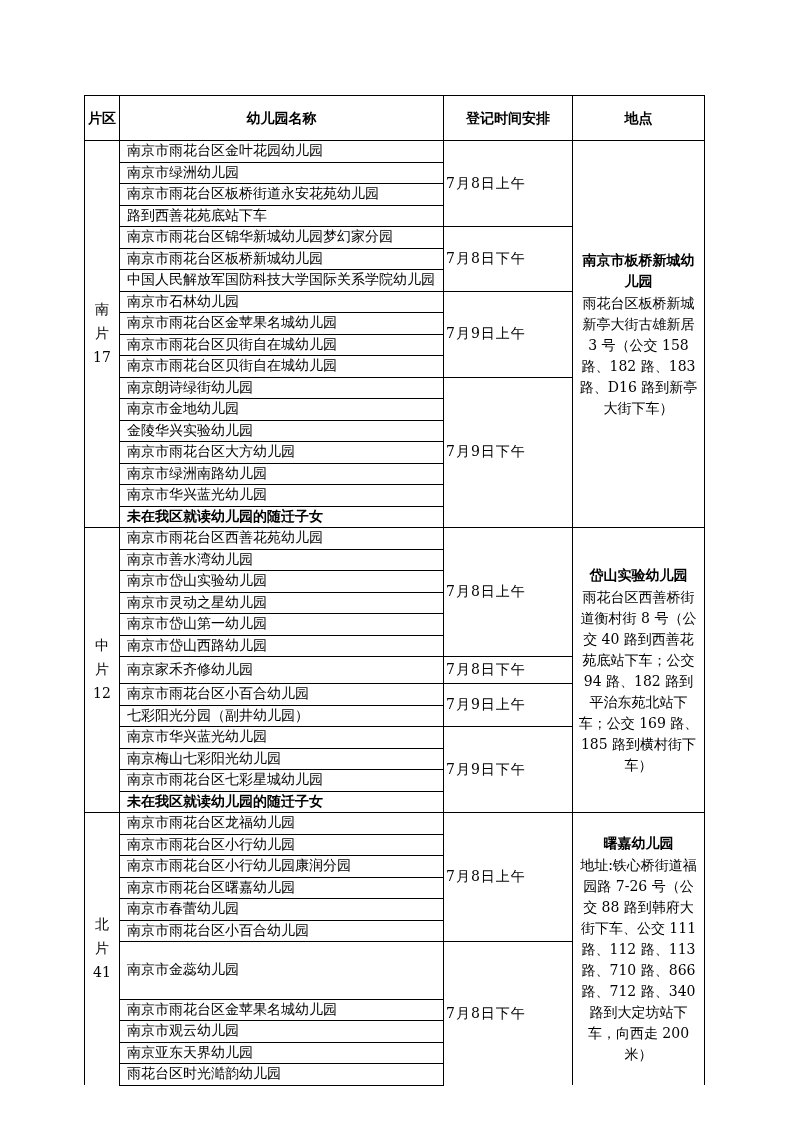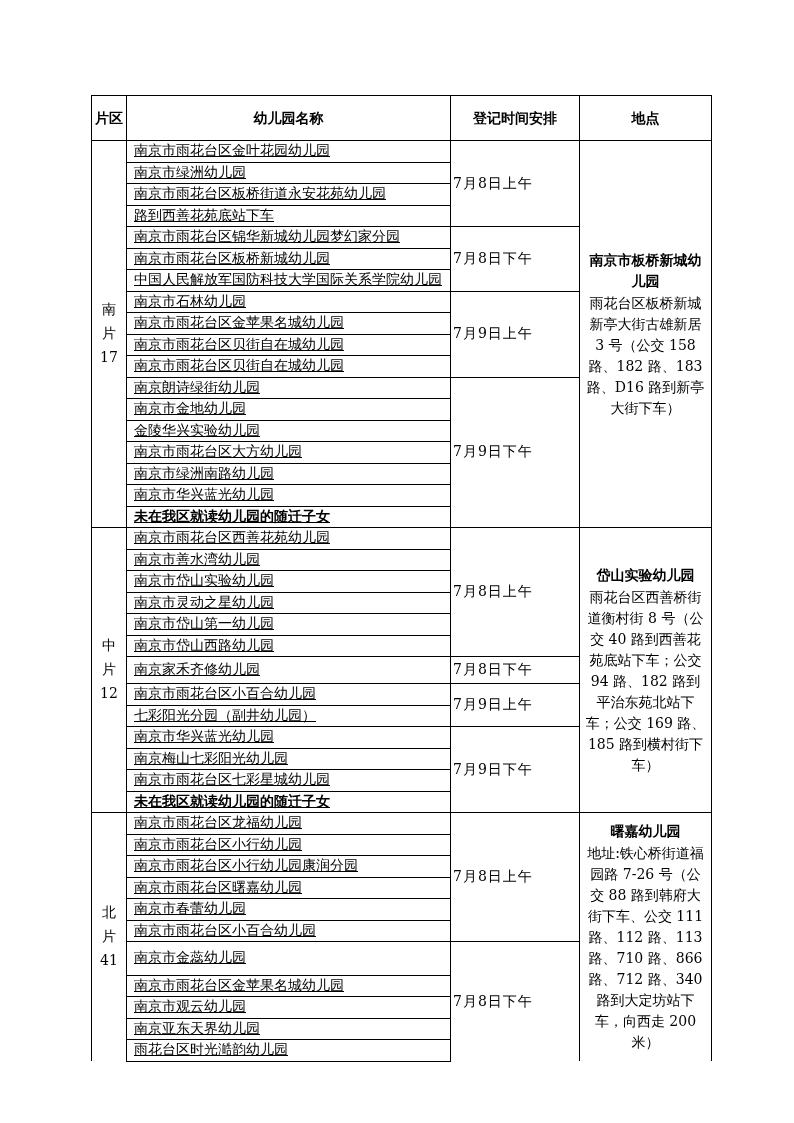--- a/index.html
+++ b/index.html
@@ -1,32 +1,32 @@
 <!DOCTYPE html>
 <html><head>
 <meta charset="utf-8">
 <style>
   html,body{margin:0;padding:0;background:#fff;}
   .page{
     position:relative;width:794px;height:1123px;background:#ffffff;
     font-family:"DejaVu Serif","Liberation Serif",serif;color:#000;overflow:hidden;
   }
   table.reg{
-    position:absolute;left:91px;top:95px;width:620px;
+    position:absolute;left:84px;top:95px;width:620px;
     border-collapse:collapse;table-layout:fixed;
   }
   th,td{border:1px solid #000;font-size:14px;vertical-align:middle;}
   thead tr{height:45px;}
   th{font-weight:bold;text-align:center;padding:0 2px;line-height:1.35;}
   tbody tr{height:21.5px;}
-  td.name{text-align:left;padding:0 7px;white-space:nowrap;overflow:hidden;text-decoration:underline;}
+  td.name{text-align:left;padding:0 7px;white-space:nowrap;overflow:hidden;}
   td.name.bold{font-weight:bold;}
   td.district{text-align:center;white-space:pre-line;line-height:1.7;padding:0;}
   td.time{text-align:left;padding:4px 2px;letter-spacing:1px;}
-  td.location{text-align:center;padding:8px 5px;}
+  td.location{text-align:center;padding:20px 5px;}
   .loc-title{font-weight:bold;line-height:1.5;margin-bottom:1px;}
   .loc-detail{line-height:1.5;}
   td.cut{border-bottom:none;}
 </style>
 </head>
 <body>
 
 <div class="page">
   <table class="reg">
     <colgroup>

